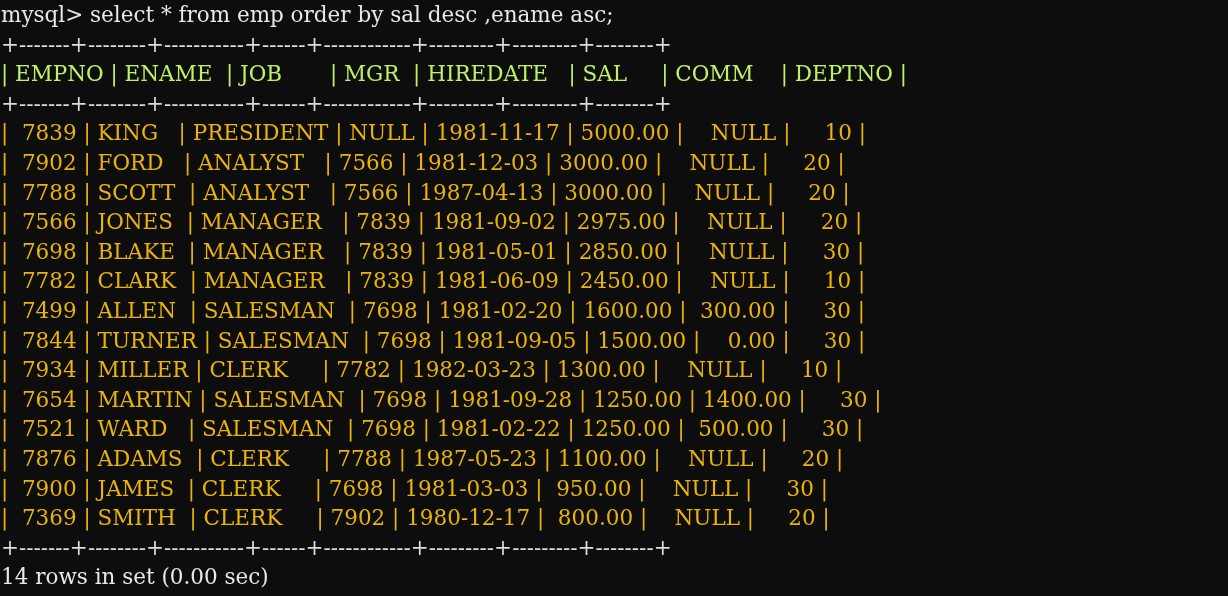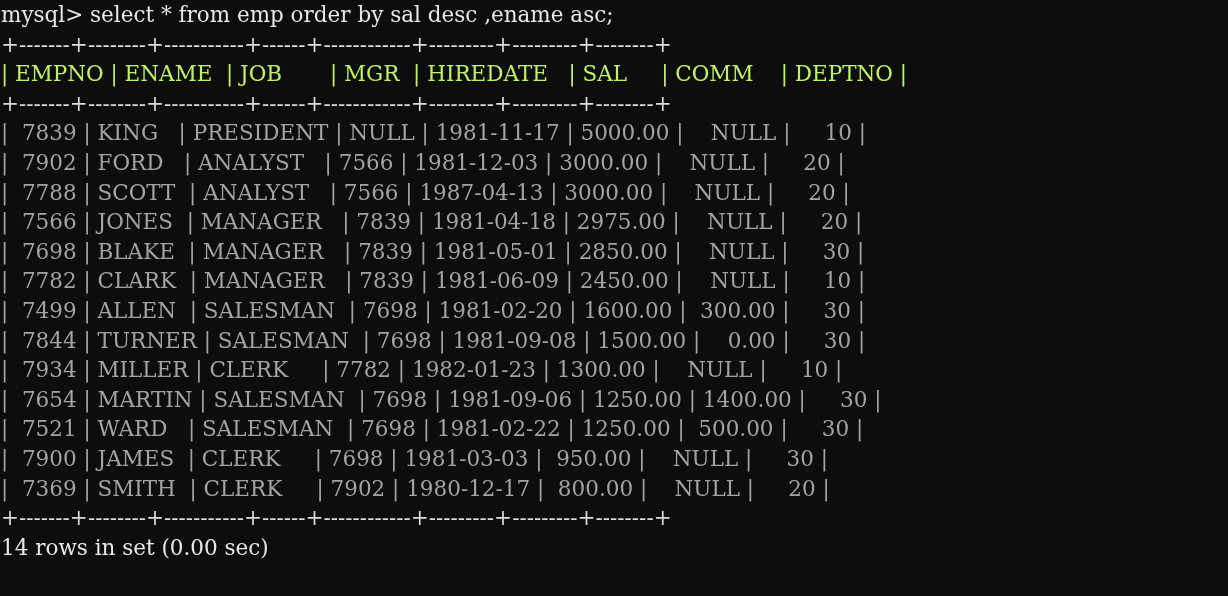--- a/index.html
+++ b/index.html
@@ -35,21 +35,21 @@
     font-variant-ligatures: none;
     -webkit-font-smoothing: none;
   }
   pre.term-line.prompt-line {
     color: #e8e8e8;
   }
   pre.term-line.rule-line {
     color: #dcdcdc;
   }
   pre.term-line.data-line {
-    color: #a3a3a3;
+    color: #eab308;
   }
   pre.term-line.footer-line {
     color: #e8e8e8;
   }
 </style>
 </head>
 <body>
 
 <div id="terminal">
 
@@ -58,28 +58,29 @@
   <pre class="term-line rule-line">+-------+--------+-----------+------+------------+---------+---------+--------+</pre>
 
   <pre class="term-line header-line">| EMPNO | ENAME  | JOB       | MGR  | HIREDATE   | SAL     | COMM    | DEPTNO |</pre>
 
   <pre class="term-line rule-line">+-------+--------+-----------+------+------------+---------+---------+--------+</pre>
 
   <div id="rows-container">
       <pre class="term-line data-line">|  7839 | KING   | PRESIDENT | NULL | 1981-11-17 | 5000.00 |    NULL |     10 |</pre>
       <pre class="term-line data-line">|  7902 | FORD   | ANALYST   | 7566 | 1981-12-03 | 3000.00 |    NULL |     20 |</pre>
       <pre class="term-line data-line">|  7788 | SCOTT  | ANALYST   | 7566 | 1987-04-13 | 3000.00 |    NULL |     20 |</pre>
-      <pre class="term-line data-line">|  7566 | JONES  | MANAGER   | 7839 | 1981-04-18 | 2975.00 |    NULL |     20 |</pre>
+      <pre class="term-line data-line">|  7566 | JONES  | MANAGER   | 7839 | 1981-09-02 | 2975.00 |    NULL |     20 |</pre>
       <pre class="term-line data-line">|  7698 | BLAKE  | MANAGER   | 7839 | 1981-05-01 | 2850.00 |    NULL |     30 |</pre>
       <pre class="term-line data-line">|  7782 | CLARK  | MANAGER   | 7839 | 1981-06-09 | 2450.00 |    NULL |     10 |</pre>
       <pre class="term-line data-line">|  7499 | ALLEN  | SALESMAN  | 7698 | 1981-02-20 | 1600.00 |  300.00 |     30 |</pre>
-      <pre class="term-line data-line">|  7844 | TURNER | SALESMAN  | 7698 | 1981-09-08 | 1500.00 |    0.00 |     30 |</pre>
-      <pre class="term-line data-line">|  7934 | MILLER | CLERK     | 7782 | 1982-01-23 | 1300.00 |    NULL |     10 |</pre>
-      <pre class="term-line data-line">|  7654 | MARTIN | SALESMAN  | 7698 | 1981-09-06 | 1250.00 | 1400.00 |     30 |</pre>
+      <pre class="term-line data-line">|  7844 | TURNER | SALESMAN  | 7698 | 1981-09-05 | 1500.00 |    0.00 |     30 |</pre>
+      <pre class="term-line data-line">|  7934 | MILLER | CLERK     | 7782 | 1982-03-23 | 1300.00 |    NULL |     10 |</pre>
+      <pre class="term-line data-line">|  7654 | MARTIN | SALESMAN  | 7698 | 1981-09-28 | 1250.00 | 1400.00 |     30 |</pre>
       <pre class="term-line data-line">|  7521 | WARD   | SALESMAN  | 7698 | 1981-02-22 | 1250.00 |  500.00 |     30 |</pre>
+      <pre class="term-line data-line">|  7876 | ADAMS  | CLERK     | 7788 | 1987-05-23 | 1100.00 |    NULL |     20 |</pre>
       <pre class="term-line data-line">|  7900 | JAMES  | CLERK     | 7698 | 1981-03-03 |  950.00 |    NULL |     30 |</pre>
       <pre class="term-line data-line">|  7369 | SMITH  | CLERK     | 7902 | 1980-12-17 |  800.00 |    NULL |     20 |</pre>
     </div>
 
   <pre class="term-line rule-line">+-------+--------+-----------+------+------------+---------+---------+--------+</pre>
 
   <pre class="term-line footer-line">14 rows in set (0.00 sec)</pre>
 
 </div>
 

